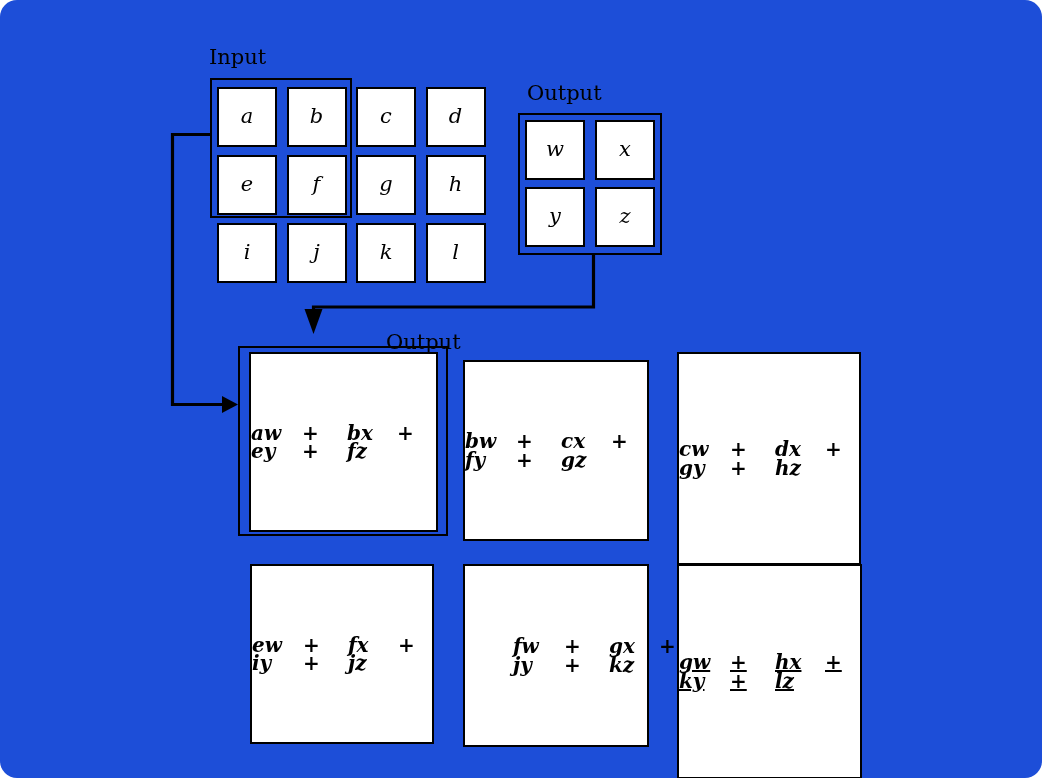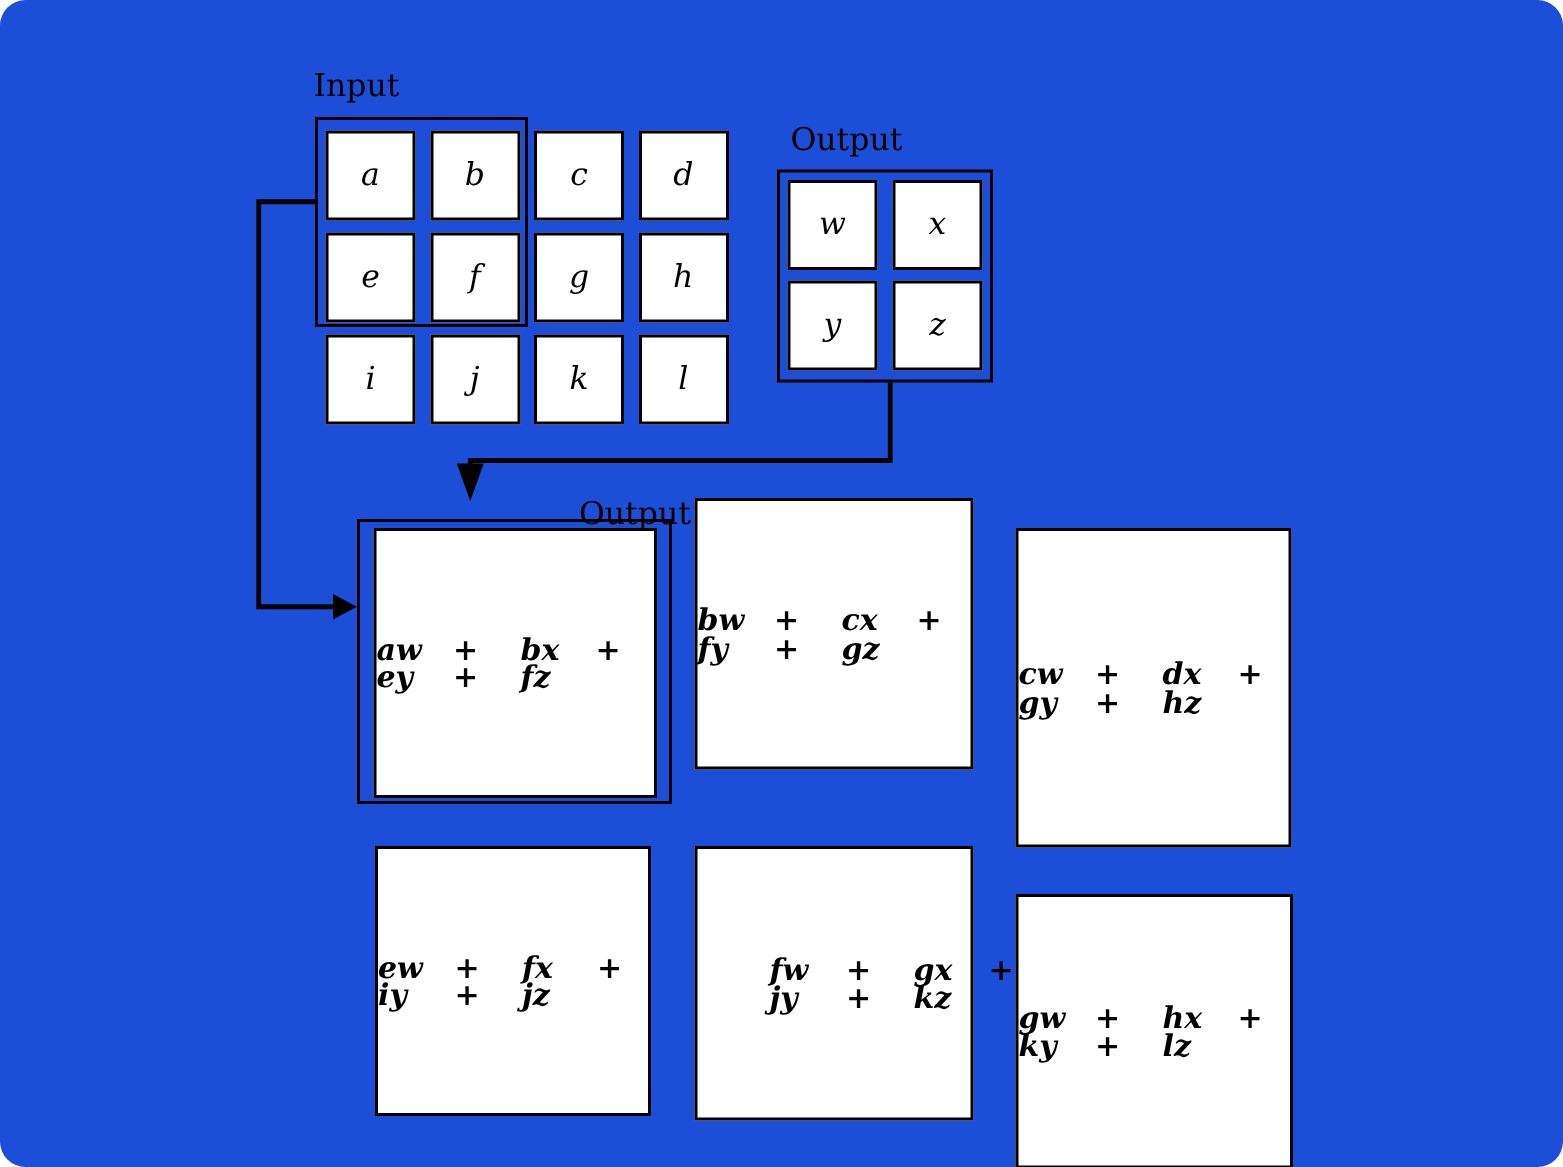--- a/index.html
+++ b/index.html
@@ -22,25 +22,25 @@
   }
   .hl{position:absolute;border:2.6px solid #000;background:transparent;box-sizing:border-box;}
   .input-hl{left:210px;top:78px;width:142px;height:140px;}
   .kernel-hl{left:518px;top:113px;width:144px;height:142px;}
 
   .obox{
     position:absolute;border:2.5px solid #000;background:#fff;box-sizing:border-box;
     display:flex;align-items:center;
   }
   .obox1{left:249px;top:352px;width:189px;height:180px;}
-  .obox2{left:463px;top:332px;width:186px;height:181px;}
+  .obox2{left:463px;top:360px;width:186px;height:181px;}
   .obox3{left:677px;top:352px;width:184px;height:213px;}
   .obox4{left:250px;top:564px;width:184px;height:180px;}
   .obox5{left:463px;top:564px;width:186px;height:183px;padding-left:48px;}
-  .obox6{left:677px;top:596px;width:185px;height:183px;}
+  .obox6{left:677px;top:564px;width:185px;height:215px;text-decoration:underline;}
   .obox-outer{left:238px;top:346px;width:210px;height:190px;border:2.5px solid #000;background:transparent;position:absolute;box-sizing:border-box;}
 
   .formula{
     display:grid;grid-template-columns:51px 45px 50px 24px;
     font:italic 700 20px/18.5px "DejaVu Serif",serif;
   }
   .formula .tok{white-space:nowrap;}
 
   svg.connectors{position:absolute;left:0;top:0;pointer-events:none;}
 </style>

